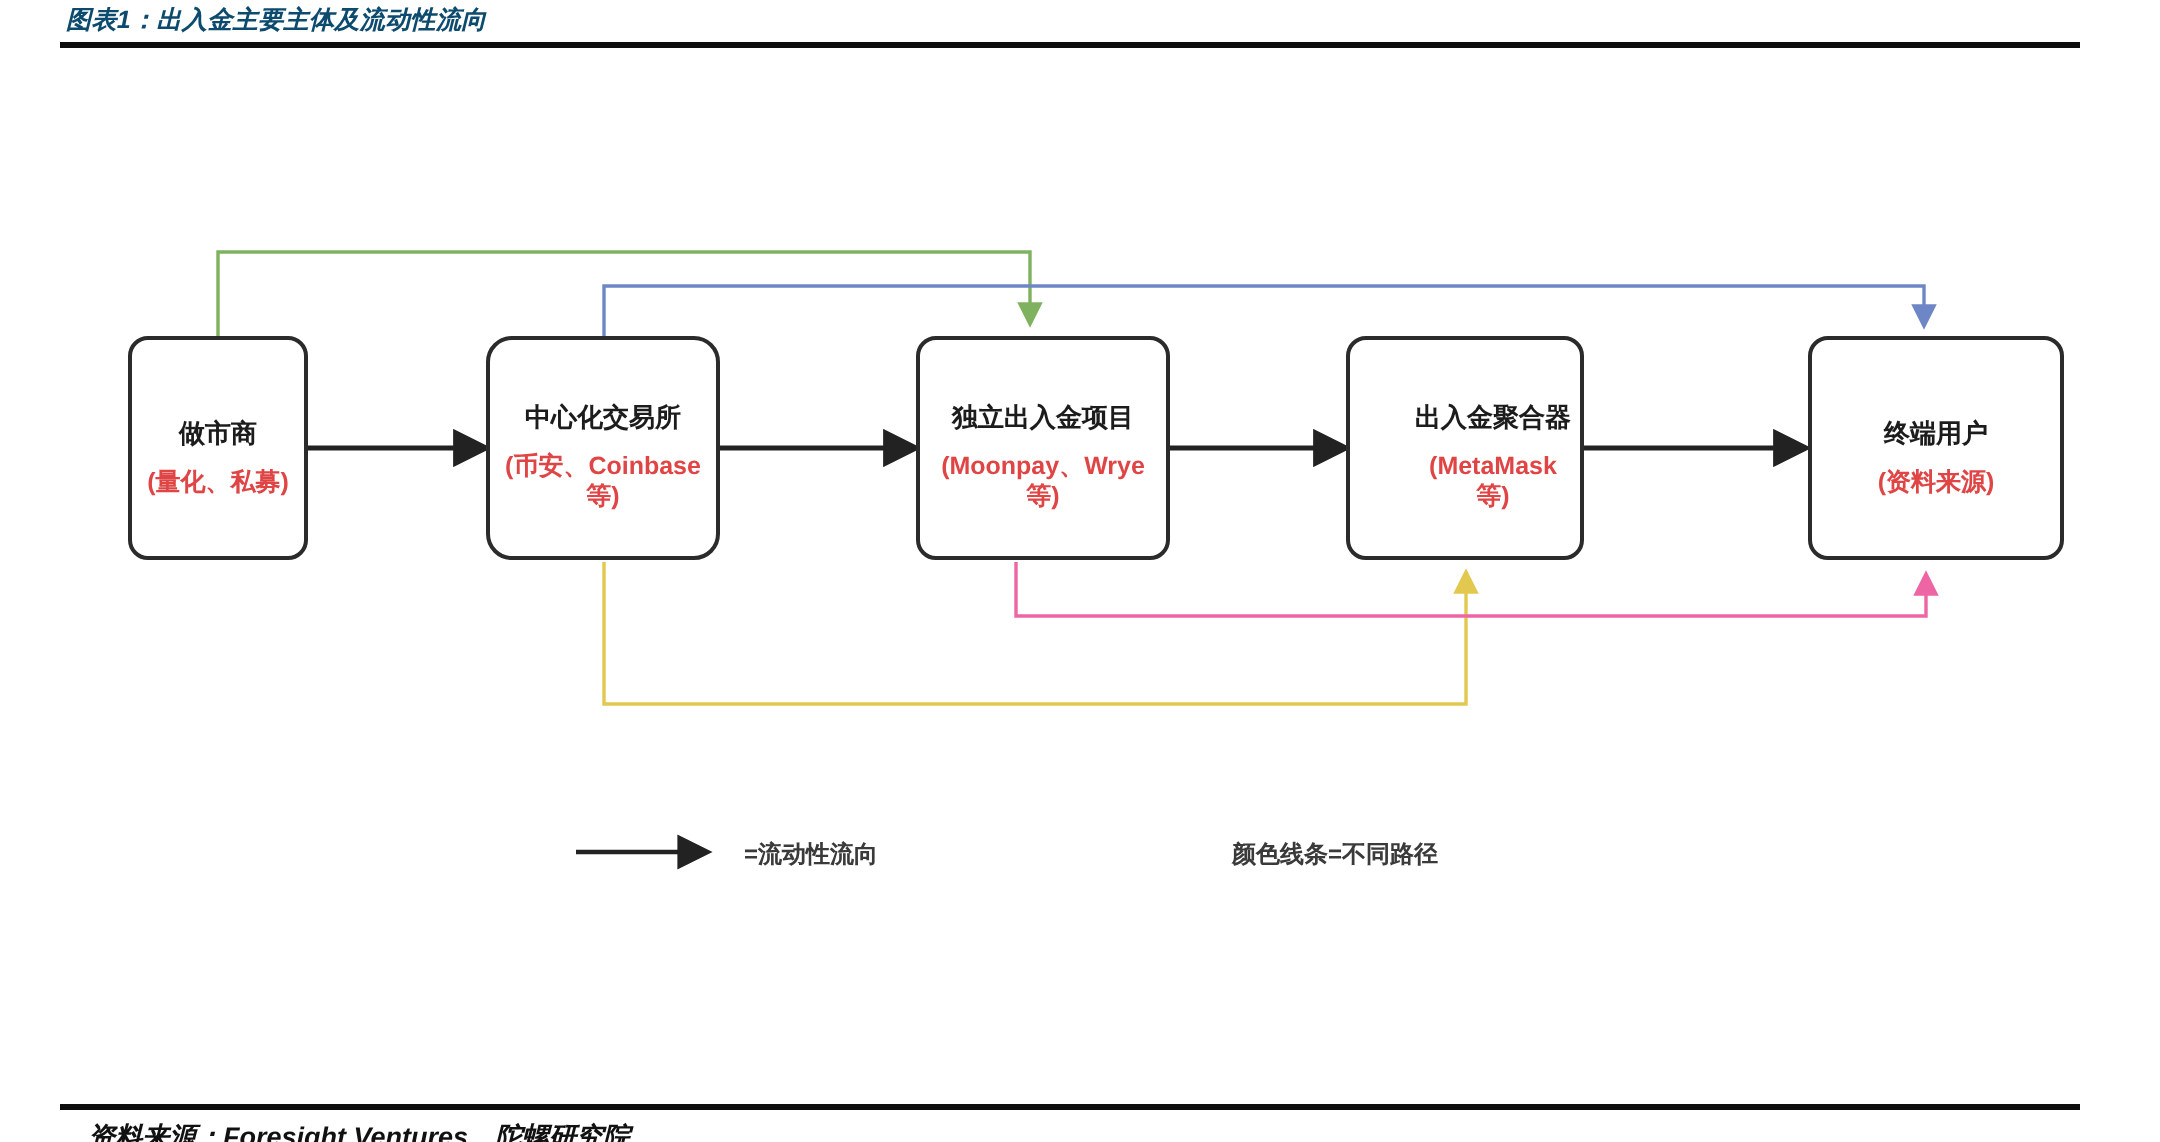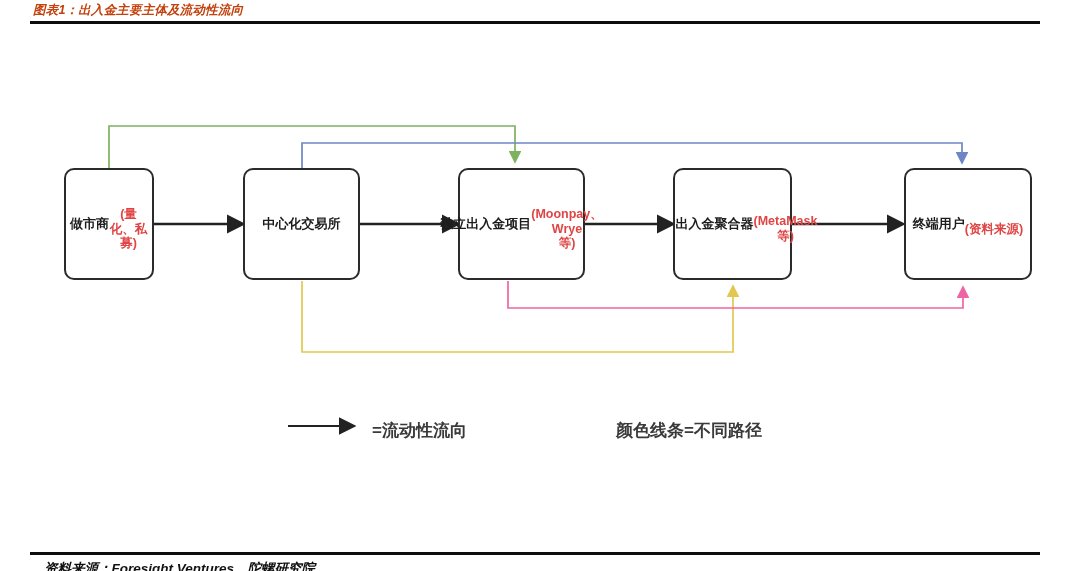--- a/index.html
+++ b/index.html
@@ -6,61 +6,61 @@
   .page{
     position:relative;
     width:1080px;height:571px;
     background:#ffffff;
     overflow:hidden;
     font-family:"Liberation Sans","DejaVu Sans",sans-serif;
   }
   .chart-title{
     position:absolute;left:33px;top:2px;
     font-size:12.5px;font-weight:bold;font-style:italic;
-    color:#c2410c;letter-spacing:.2px;
+    color:#0c4a6e;letter-spacing:.2px;
   }
   .rule{
     position:absolute;left:30px;width:1010px;height:2.6px;background:#0d0d0d;
   }
   .rule-top{top:21px;}
   .rule-bottom{top:552px;}
   .source-line{
     position:absolute;left:44px;top:560px;
     font-size:13.5px;font-weight:bold;font-style:italic;
     color:#111;
     white-space:nowrap;
   }
   svg.wires{position:absolute;left:0;top:0;}
   .node{
     position:absolute;top:168px;height:112px;
     box-sizing:border-box;
     background:#ffffff;
     border:2px solid #2b2b2b;
     border-radius:10px;
-    display:flex;
+    display:flex;flex-direction:column;
     align-items:center;justify-content:center;
     text-align:center;
     padding:12px 4px 2px 4px;
   }
   .node .main{
     font-size:13px;font-weight:bold;color:#1c1c1c;
     line-height:1.15;margin-bottom:9px;white-space:nowrap;
   }
   .node .sub{
     font-size:12.5px;font-weight:bold;color:#e04545;
     line-height:1.18;
   }
   .n1{left:64px;width:90px;}
-  .n2{left:243px;width:117px;}
+  .n2{left:243px;width:117px;border-radius:13px;}
   .n3{left:458px;width:127px;}
   .n4{left:673px;width:119px;padding-left:32px;}
   .n5{left:904px;width:128px;}
   .legend-label{
     position:absolute;top:419px;
-    font-size:17px;font-weight:bold;color:#3a3a3a;
+    font-size:12px;font-weight:bold;color:#3a3a3a;
     white-space:nowrap;
   }
   .legend-arrow-label{left:372px;}
   .legend-color-label{left:596px;margin-left:20px;}
 </style>
 </head>
 <body>
 
 <div class="page">
 
@@ -99,20 +99,21 @@
     <path d="M288,426 L351,426" fill="none" stroke-width="2.2" marker-end="url(#ah-black)" stroke="#222222"></path>
   </svg>
 
   <div class="node n1">
     <div class="main">做市商</div>
     <div class="sub">(量化、私募)</div>
   </div>
 
   <div class="node n2">
     <div class="main">中心化交易所</div>
+    <div class="sub">(币安、Coinbase等)</div>
   </div>
 
   <div class="node n3">
     <div class="main">独立出入金项目</div>
     <div class="sub">
       <span>(Moonpay、Wrye</span><br>
       <span>等)</span>
     </div>
   </div>
 

